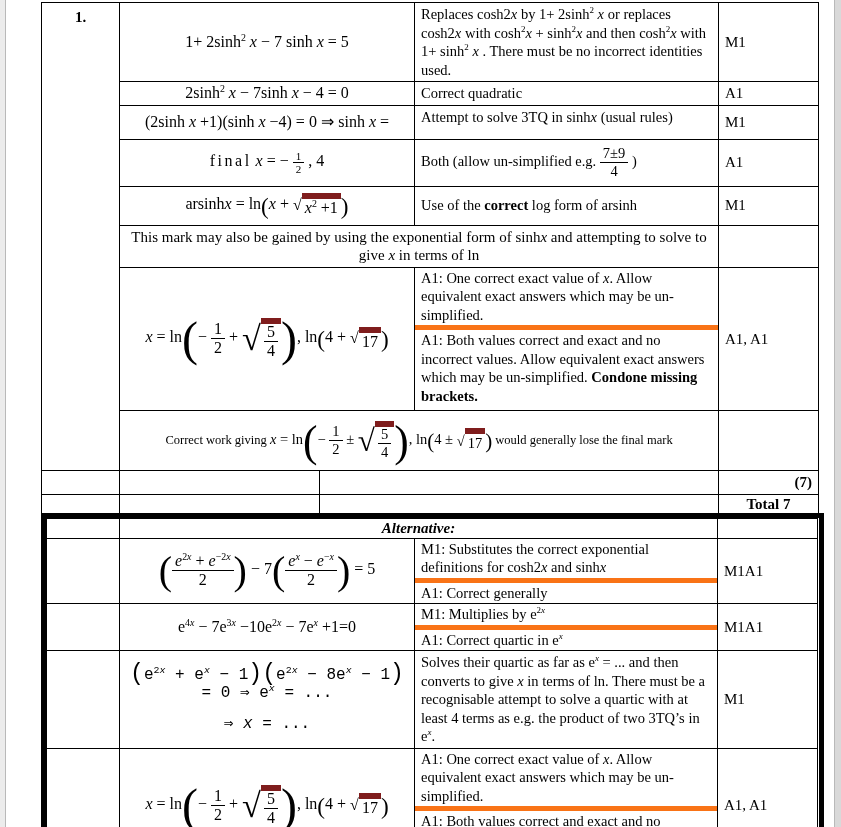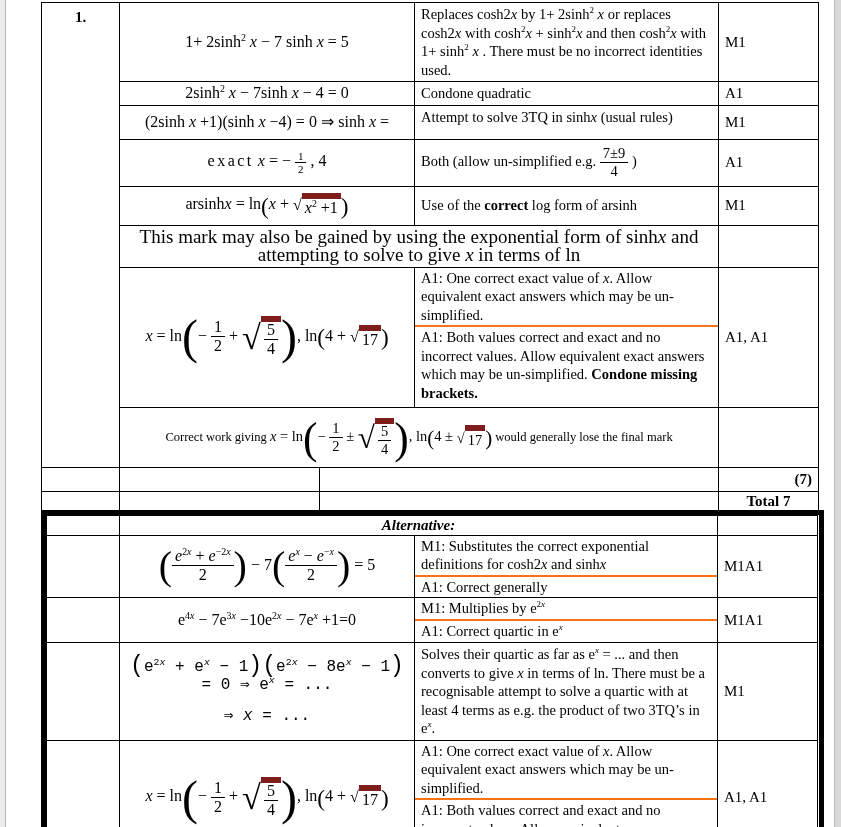--- a/index.html
+++ b/index.html
@@ -18,21 +18,21 @@
     padding: 2px 6px; font-size: 14.5px; line-height: 18.5px;
   }
   .qnum { font-weight: bold; text-align: center; padding-top: 5px; font-size: 15px; }
   .scheme { text-align: center; vertical-align: middle; font-size: 16px; }
   .notes { vertical-align: top; }
   .marks { vertical-align: middle; font-size: 15px; }
   .marks.right { text-align: right; font-weight: bold; padding-right: 6px; }
   .marks.center { text-align: center; font-weight: bold; padding: 0; }
   .split { padding: 0; }
   .sub { padding: 1px 6px; }
-  .sub.divided { border-bottom: 2px solid #f97316; }
+  .sub.divided { border-bottom: 5px solid #f97316; }
   .center-txt { text-align: center; vertical-align: middle; }
   .hdr { text-align: center; font-weight: bold; vertical-align: middle; padding: 0; font-size: 15px; font-style: italic; }
   .altwrap { border: 5px solid #000; width: 783px; margin-top: -1px; }
   .altwrap table { width: 771px; }
   .small-side { font-size: 12.5px; }
   sup { font-size: 0.62em; vertical-align: super; line-height: 0; }
   i { font-style: italic; }
   .ls { letter-spacing: 2.5px; }
   .frac { display: inline-block; vertical-align: middle; text-align: center; line-height: 1.05; }
   .frac .n { display: block; border-bottom: 1px solid #000; padding: 0 3px; }
@@ -76,44 +76,44 @@
     <tbody>
         <tr class="h77">
       <td class="qnum" rowspan="8"><span>1.</span></td>
       <td class="scheme" colspan="2"><span>1+ 2sinh<sup>2</sup> <i>x</i> − 7 sinh <i>x</i> = 5</span></td>
       <td class="notes"><span>Replaces cosh2<i>x</i> by 1+ 2sinh<sup>2</sup> <i>x</i> or replaces cosh2<i>x</i> with cosh<sup>2</sup><i>x</i> + sinh<sup>2</sup><i>x</i> and then cosh<sup>2</sup><i>x</i> with 1+ sinh<sup>2</sup> <i>x</i> . There must be no incorrect identities used.</span></td>
       <td class="marks"><span>M1</span></td>
     </tr>
 
     <tr class="h21">
       <td class="scheme" colspan="2"><span>2sinh<sup>2</sup> <i>x</i> − 7sinh <i>x</i> − 4 = 0</span></td>
-      <td class="notes"><span>Condone quadratic</span></td>
+      <td class="notes"><span>Correct quadratic</span></td>
       <td class="marks"><span>A1</span></td>
     </tr>
 
     <tr class="h34">
       <td class="scheme" colspan="2"><span>(2sinh <i>x</i> +1)(sinh <i>x</i> −4) = 0 ⇒ sinh <i>x</i> =</span></td>
       <td class="notes"><span>Attempt to solve 3TQ in sinh<i>x</i> (usual rules)</span></td>
       <td class="marks"><span>M1</span></td>
     </tr>
 
     <tr class="h47">
-      <td class="scheme" colspan="2"><span><span class="ls">exact</span> <i>x</i> = − <span class="frac sm"><span class="n">1</span><span class="d">2</span></span> , 4</span></td>
+      <td class="scheme" colspan="2"><span><span class="ls">final</span> <i>x</i> = − <span class="frac sm"><span class="n">1</span><span class="d">2</span></span> , 4</span></td>
       <td class="notes" style="vertical-align:middle"><span>Both (allow un-simplified e.g. <span class="frac"><span class="n">7±9</span><span class="d">4</span></span> )</span></td>
       <td class="marks"><span>A1</span></td>
     </tr>
 
     <tr class="h39">
       <td class="scheme" colspan="2"><span>arsinh<i>x</i> = ln<span class="bp md">(</span><i>x</i> + <span class="sqrt"><span class="sign">√</span><span class="rad"><i>x</i><sup>2</sup> +1</span></span><span class="bp md">)</span></span></td>
       <td class="notes" style="vertical-align:middle"><span>Use of the <b>correct</b> log form of arsinh</span></td>
       <td class="marks"><span>M1</span></td>
     </tr>
 
     <tr class="h42">
-      <td class="center-txt" colspan="3" style="font-size:19px"><span>This mark may also be gained by using the exponential form of sinh<i>x</i> and attempting to solve to give <i>x</i> in terms of ln</span></td>
+      <td class="center-txt" colspan="3" style="font-size:15px"><span>This mark may also be gained by using the exponential form of sinh<i>x</i> and attempting to solve to give <i>x</i> in terms of ln</span></td>
       <td></td>
     </tr>
 
     <tr class="h138">
       <td class="scheme" colspan="2"><span><i>x</i> = ln<span class="bp xxl">(</span>− <span class="frac"><span class="n">1</span><span class="d">2</span></span> + <span class="sqrt tall"><span class="sign">√</span><span class="rad"><span class="frac"><span class="n">5</span><span class="d">4</span></span></span></span><span class="bp xxl">)</span>, ln<span class="bp md">(</span>4 + <span class="sqrt"><span class="sign">√</span><span class="rad">17</span></span><span class="bp md">)</span></span></td>
       <td class="notes split">
         <div class="sub divided mh57"><span>A1: One correct exact value of <i>x</i>. Allow equivalent exact answers which may be un-simplified.</span></div>
         <div class="sub mh80"><span>A1: Both values correct and exact and no incorrect values. Allow equivalent exact answers which may be un-simplified. <b>Condone missing brackets.</b></span></div>
       </td>
       <td class="marks"><span>A1, A1</span></td>

